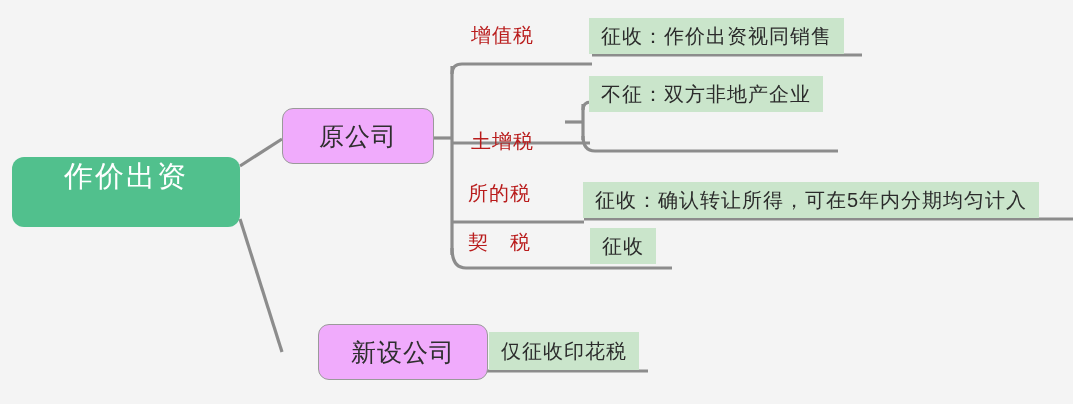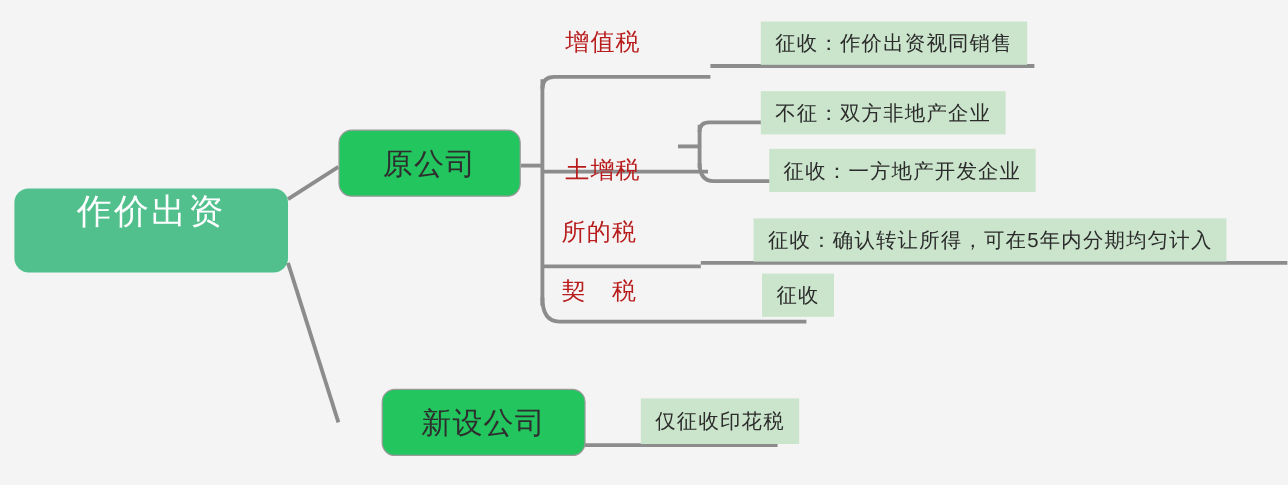--- a/index.html
+++ b/index.html
@@ -24,21 +24,21 @@
     display:flex;align-items:flex-start;justify-content:center;
     color:#ffffff;
     font-size:29px;
     letter-spacing:2px;
     box-sizing:border-box;
   }
 
   
   .branch-node{
     position:absolute;
-    background:#22c55e;
+    background:#f0abfc;
     border:1.6px solid #9a9a9a;
     border-radius:11px;
     display:flex;align-items:center;justify-content:center;
     color:#2e2e2e;
     font-size:25px;
     letter-spacing:1px;
     box-sizing:border-box;
   }
   #node-original{left:282px;top:108px;width:152px;height:56px;}
   #node-new{left:282px;top:324px;width:170px;height:56px;margin-left:36px;}
@@ -55,27 +55,26 @@
   #label-vat{left:471px;top:22px;}
   #label-lat{left:471px;top:100px;margin-top:28px;}
   #label-cit{left:468px;top:180px;}
   #label-deed{left:468px;top:229px;}
 
   
   .leaf{
     position:absolute;
     background:#cae5cb;
     color:#2b2b2b;
-    font-size:17px;
+    font-size:20px;
     letter-spacing:1px;
     display:flex;align-items:center;
     padding:0 12px;
     white-space:nowrap;
     box-sizing:border-box;
-    margin-left:45px;
   }
   #leaf-vat       {left:589px;top:18px; height:36px;}
   #leaf-lat-none  {left:589px;top:76px; height:36px;}
   #leaf-lat-levy  {left:596px;top:124px;height:36px;}
   #leaf-cit       {left:583px;top:182px;height:36px;}
   #leaf-deed      {left:590px;top:228px;height:36px;}
   #leaf-stamp     {left:489px;top:332px;height:38px;}
 </style>
 </head>
 <body>
@@ -131,21 +130,20 @@
   <div class="topic-label" id="label-lat">土增税</div>
 
   <div class="topic-label" id="label-cit">所的税</div>
 
   <div class="topic-label" id="label-deed">契　税</div>
 
   <div class="leaf" id="leaf-vat">征收：作价出资视同销售</div>
 
   <div class="leaf" id="leaf-lat-none">不征：双方非地产企业</div>
 
-  <div class="leaf" id="leaf-lat-levy">征收：一方地产开发企业</div>
 
   <div class="leaf" id="leaf-cit">征收：确认转让所得，可在5年内分期均匀计入</div>
 
   <div class="leaf" id="leaf-deed">征收</div>
 
   <div class="leaf" id="leaf-stamp">仅征收印花税</div>
 
 </div>
 
 </body></html>

